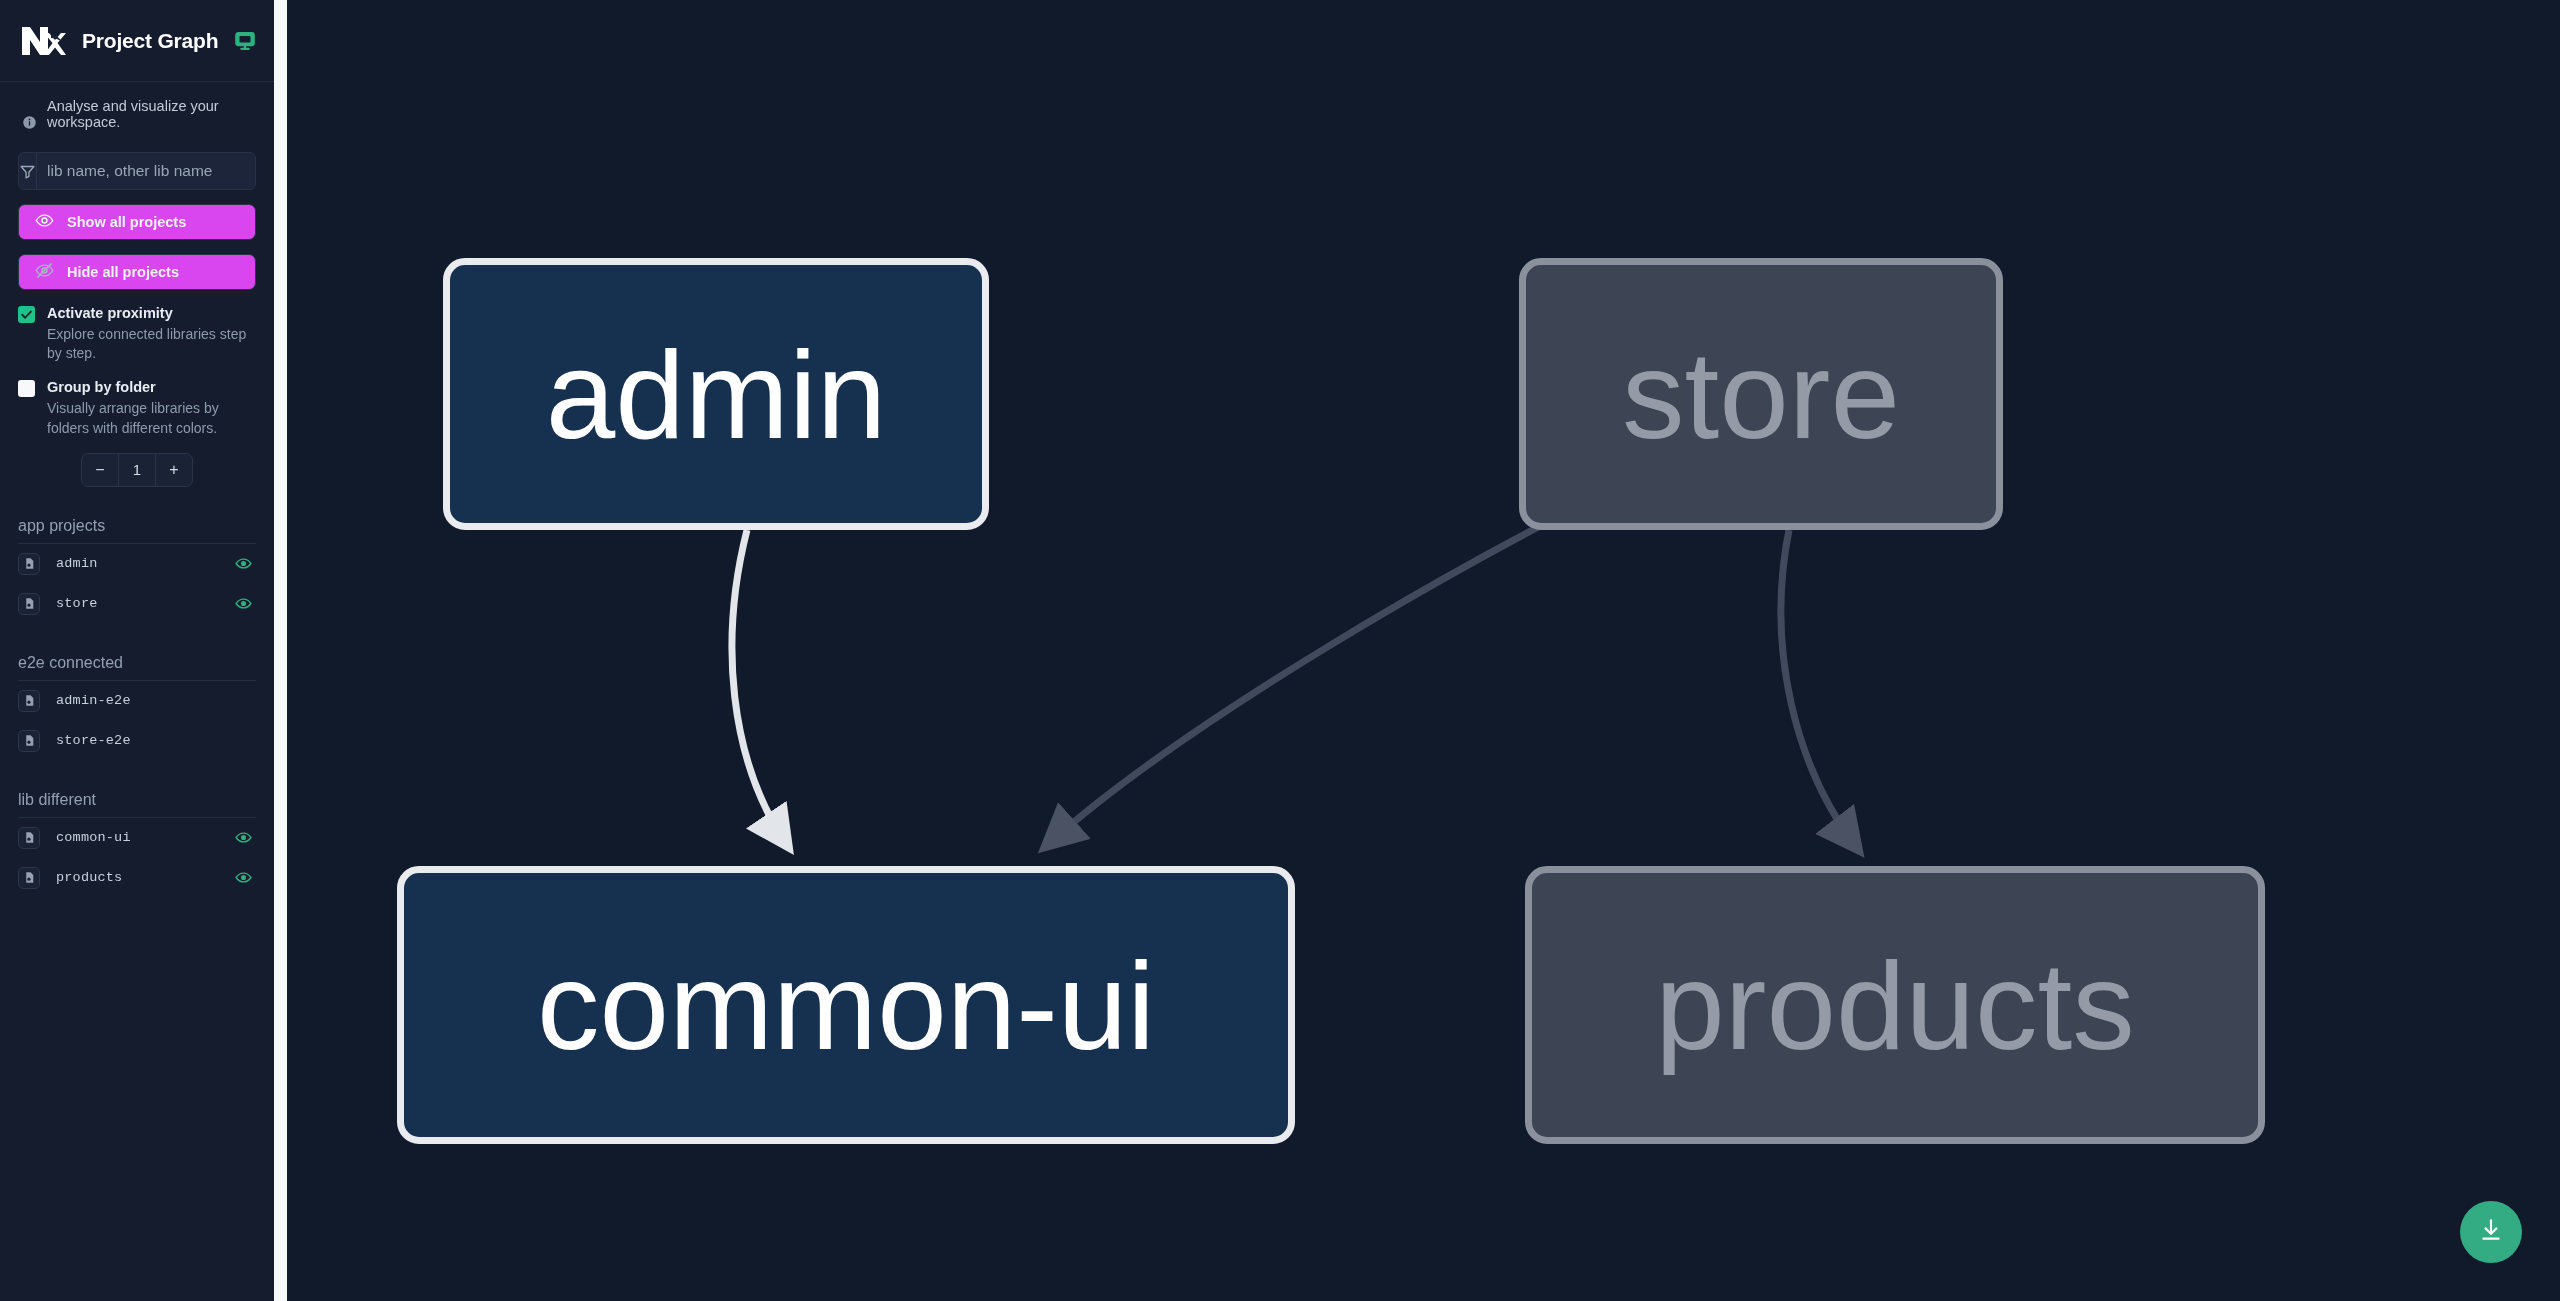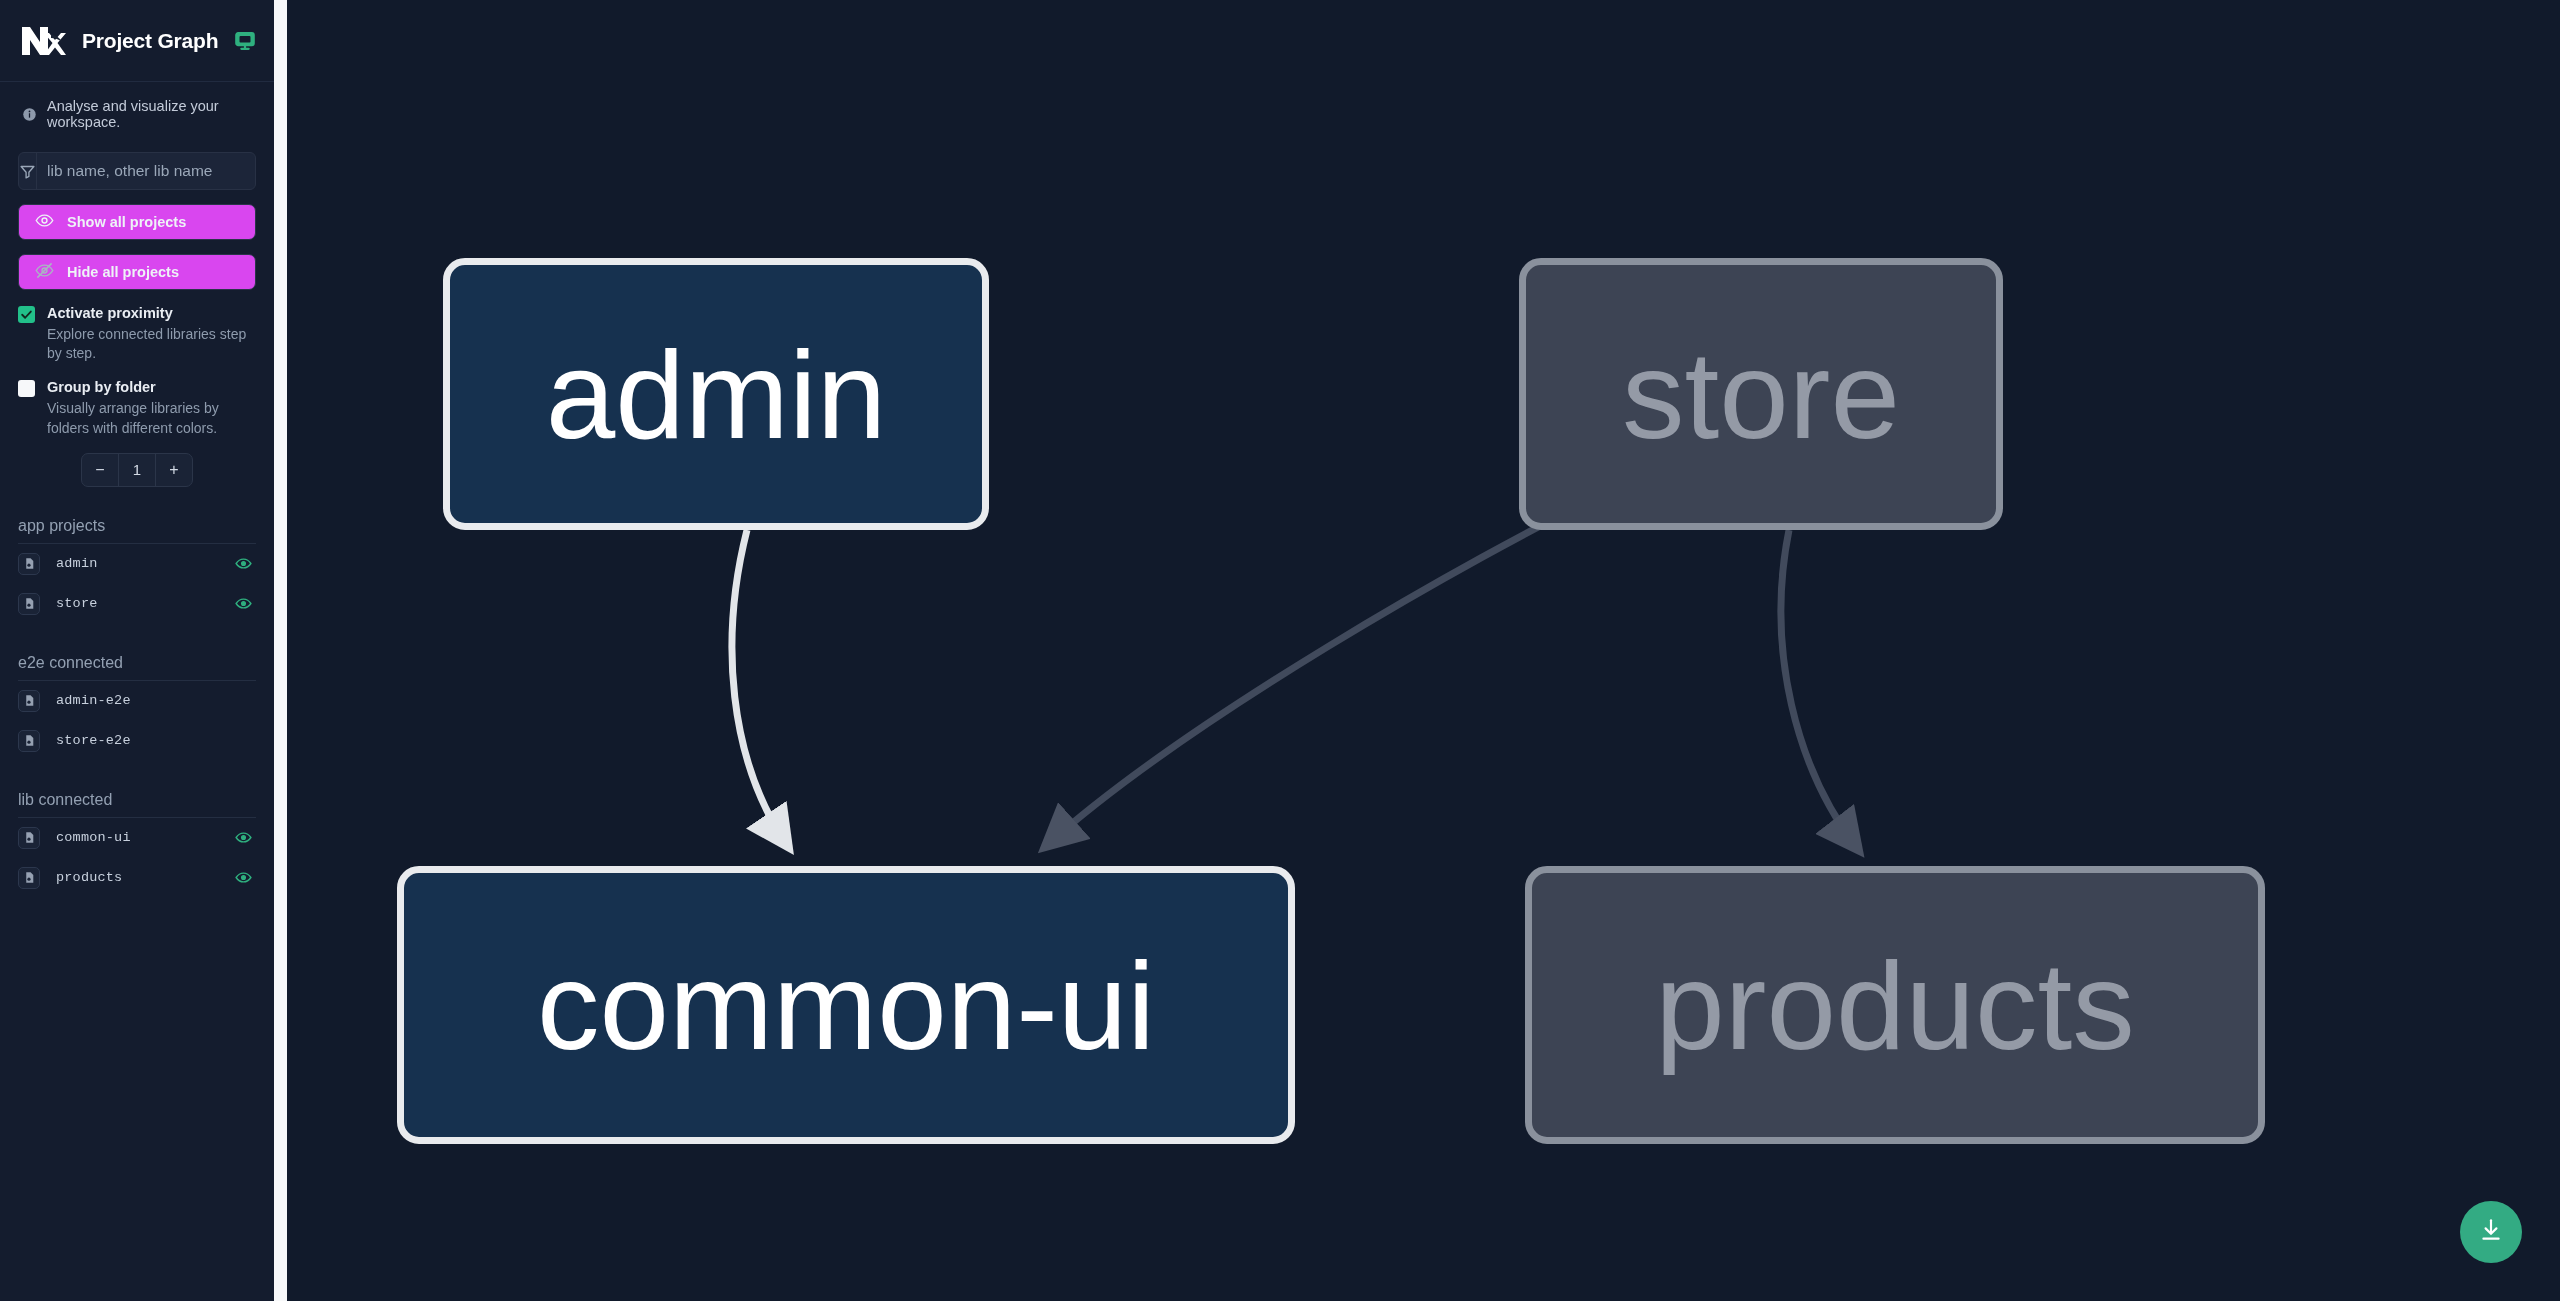--- a/index.html
+++ b/index.html
@@ -27,21 +27,21 @@
     border-bottom: 1px solid #212b40;
   }
   .nx-logo { width: 48px; height: 40px; flex: 0 0 48px; }
   .app-title {
     color: #ffffff; font-size: 21px; font-weight: 700;
     letter-spacing: -0.2px; white-space: nowrap;
   }
   .monitor-icon { width: 22px; height: 22px; flex: 0 0 22px; }
 
   .sb-tagline {
-    display: flex; align-items: center; gap: 10px;
+    display: flex; align-items: flex-end; gap: 10px;
     padding: 16px 14px 12px 22px;
   }
   .info-icon { width: 15px; height: 15px; flex: 0 0 15px; }
   .sb-tagline span { color: #c3cbd9; font-size: 14.5px; }
 
   .search-row {
     margin: 10px 18px 0 18px;
     height: 38px;
     display: flex; align-items: center;
     background: #1c2539;
@@ -331,21 +331,21 @@
     <div class="proj-row">
       <span class="proj-badge">
         <svg viewBox="0 0 24 24" fill="none" stroke="#96a1b2" stroke-width="1.9">
           <path d="M6 2.5 h8 l5 5 v14 h-13 z" fill="#96a1b2" stroke="none"></path>
           <circle cx="11" cy="15" r="3" fill="#1a2336" stroke="none"></circle>
         </svg>
       </span>
       <span class="proj-label">store-e2e</span>
     </div>
 
-    <div class="group-head">lib connected</div>
+    <div class="group-head">lib different</div>
     <div class="proj-row">
       <span class="proj-badge">
         <svg viewBox="0 0 24 24" fill="none" stroke="#96a1b2" stroke-width="1.9">
           <path d="M6 2.5 h8 l5 5 v14 h-13 z" fill="#96a1b2" stroke="none"></path>
           <circle cx="11" cy="15" r="3" fill="#1a2336" stroke="none"></circle>
         </svg>
       </span>
       <span class="proj-label">common-ui</span>
       <span class="eye-green">
         <svg viewBox="0 0 24 24" fill="none" stroke="#2fb07f" stroke-width="2">

